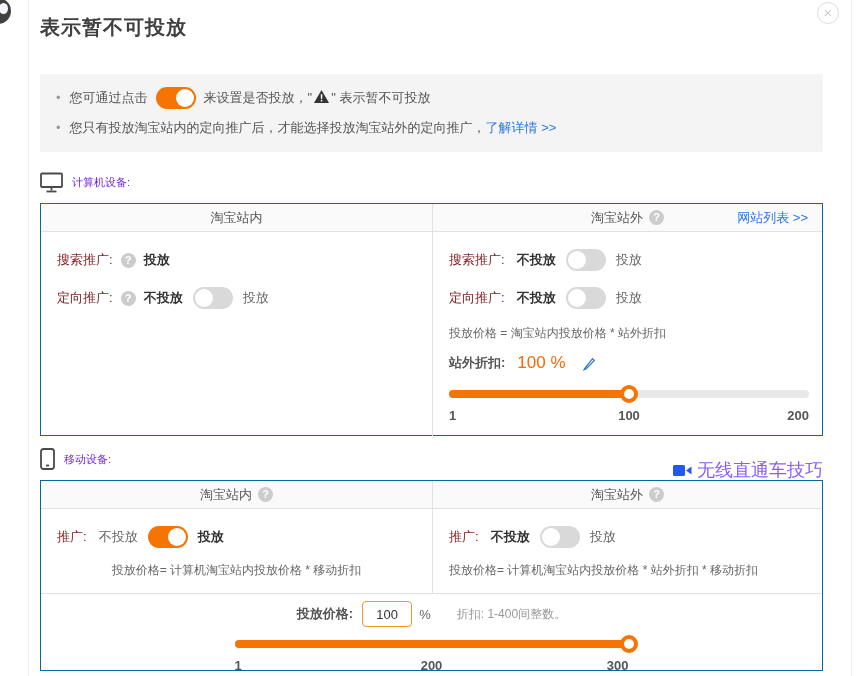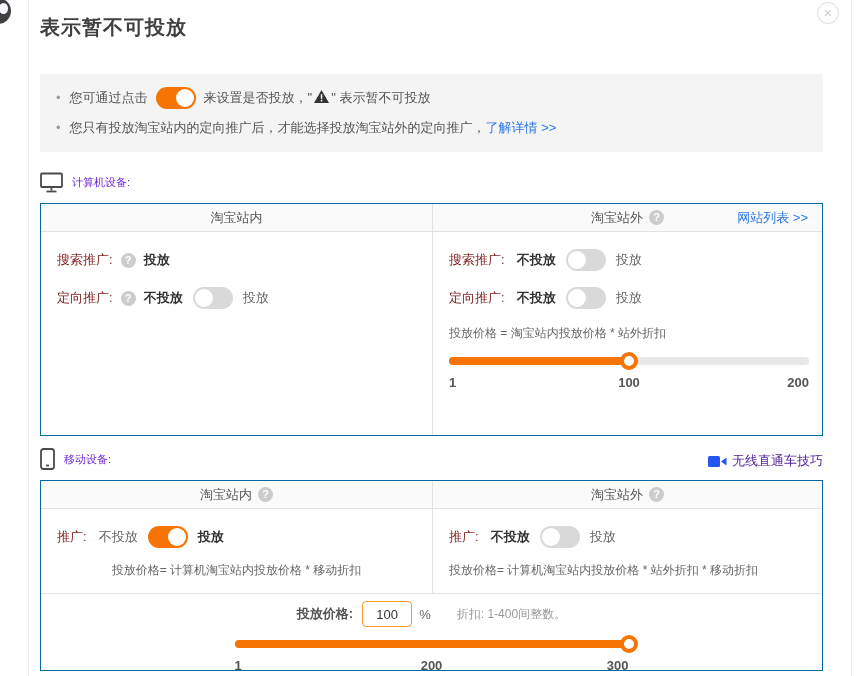--- a/index.html
+++ b/index.html
@@ -38,22 +38,22 @@
   .toggle.off { background:#d9d9d9; }
   .toggle .knob { position:absolute; top:2px; width:18px; height:18px; border-radius:50%; background:#fff; }
   .toggle.on  .knob { right:2px; }
   .toggle.off .knob { left:2px; }
   .tip-toggle { margin:0 8px; }
 
   
   .section-head { margin-top:17px; height:26px; display:flex; align-items:center; position:relative; }
   .section-head .sec-icon { margin-right:9px; display:flex; }
   .section-label { font-size:11px; color:#6d28d9;text-align:center; }
-  .video-link { position:absolute; right:0; top:6px; display:flex; align-items:center;
-    font-size:13px; color:#4c1d95; text-decoration:none; cursor:pointer; }
+  .video-link { position:absolute; right:0; top:12px; display:flex; align-items:center;
+    font-size:18px; color:#8b5cf6; text-decoration:none; cursor:pointer; }
   .video-link svg { margin-right:5px; }
 
   
   .panel { margin-top:8px; border:1px solid #0369a1; }
   .panel-header { display:grid; grid-template-columns:391px 1fr; height:28px; background:#fafafa;
     border-bottom:1px solid #e2e2e2; }
   .ph-cell { position:relative; display:flex; align-items:center; justify-content:center;
     font-size:13px; color:#555; }
   .ph-cell.right { border-left:1px solid #e2e2e2; }
   .ph-cell .hq { margin-left:6px; }
@@ -195,20 +195,29 @@
           </div>
           <div class="opt-row">
             <span class="opt-label">定向推广:</span>
             <span class="val-strong" style="margin-left:4px;">不投放</span>
             <span class="toggle off">
                 <span class="knob"></span>
               </span>
             <span class="val-dim">投放</span>
           </div>
           <div class="formula">投放价格 = 淘宝站内投放价格 * 站外折扣</div>
+          <div class="discount-line">
+            <span class="discount-label">站外折扣:</span>
+            <span class="discount-value">100 %</span>
+            <span class="edit-icon">
+              <svg width="15" height="15" viewBox="0 0 16 16" fill="none" stroke="#3079d9" stroke-width="1.3">
+                <path d="M3.2 12.8 L2.2 14.6 L4.2 13.8 L13.2 4.8 L11.2 2.8 Z"></path>
+              </svg>
+            </span>
+          </div>
           <div class="slider comp-slider">
             <div class="track"></div>
             <div class="fill" style="width: 50%;"></div>
             <div class="handle" style="left: 50%;"></div>
           </div>
           <div class="slider-labels comp-slider">
             <span class="l">1</span>
             <span class="m">100</span>
             <span class="r">200</span>
           </div>

